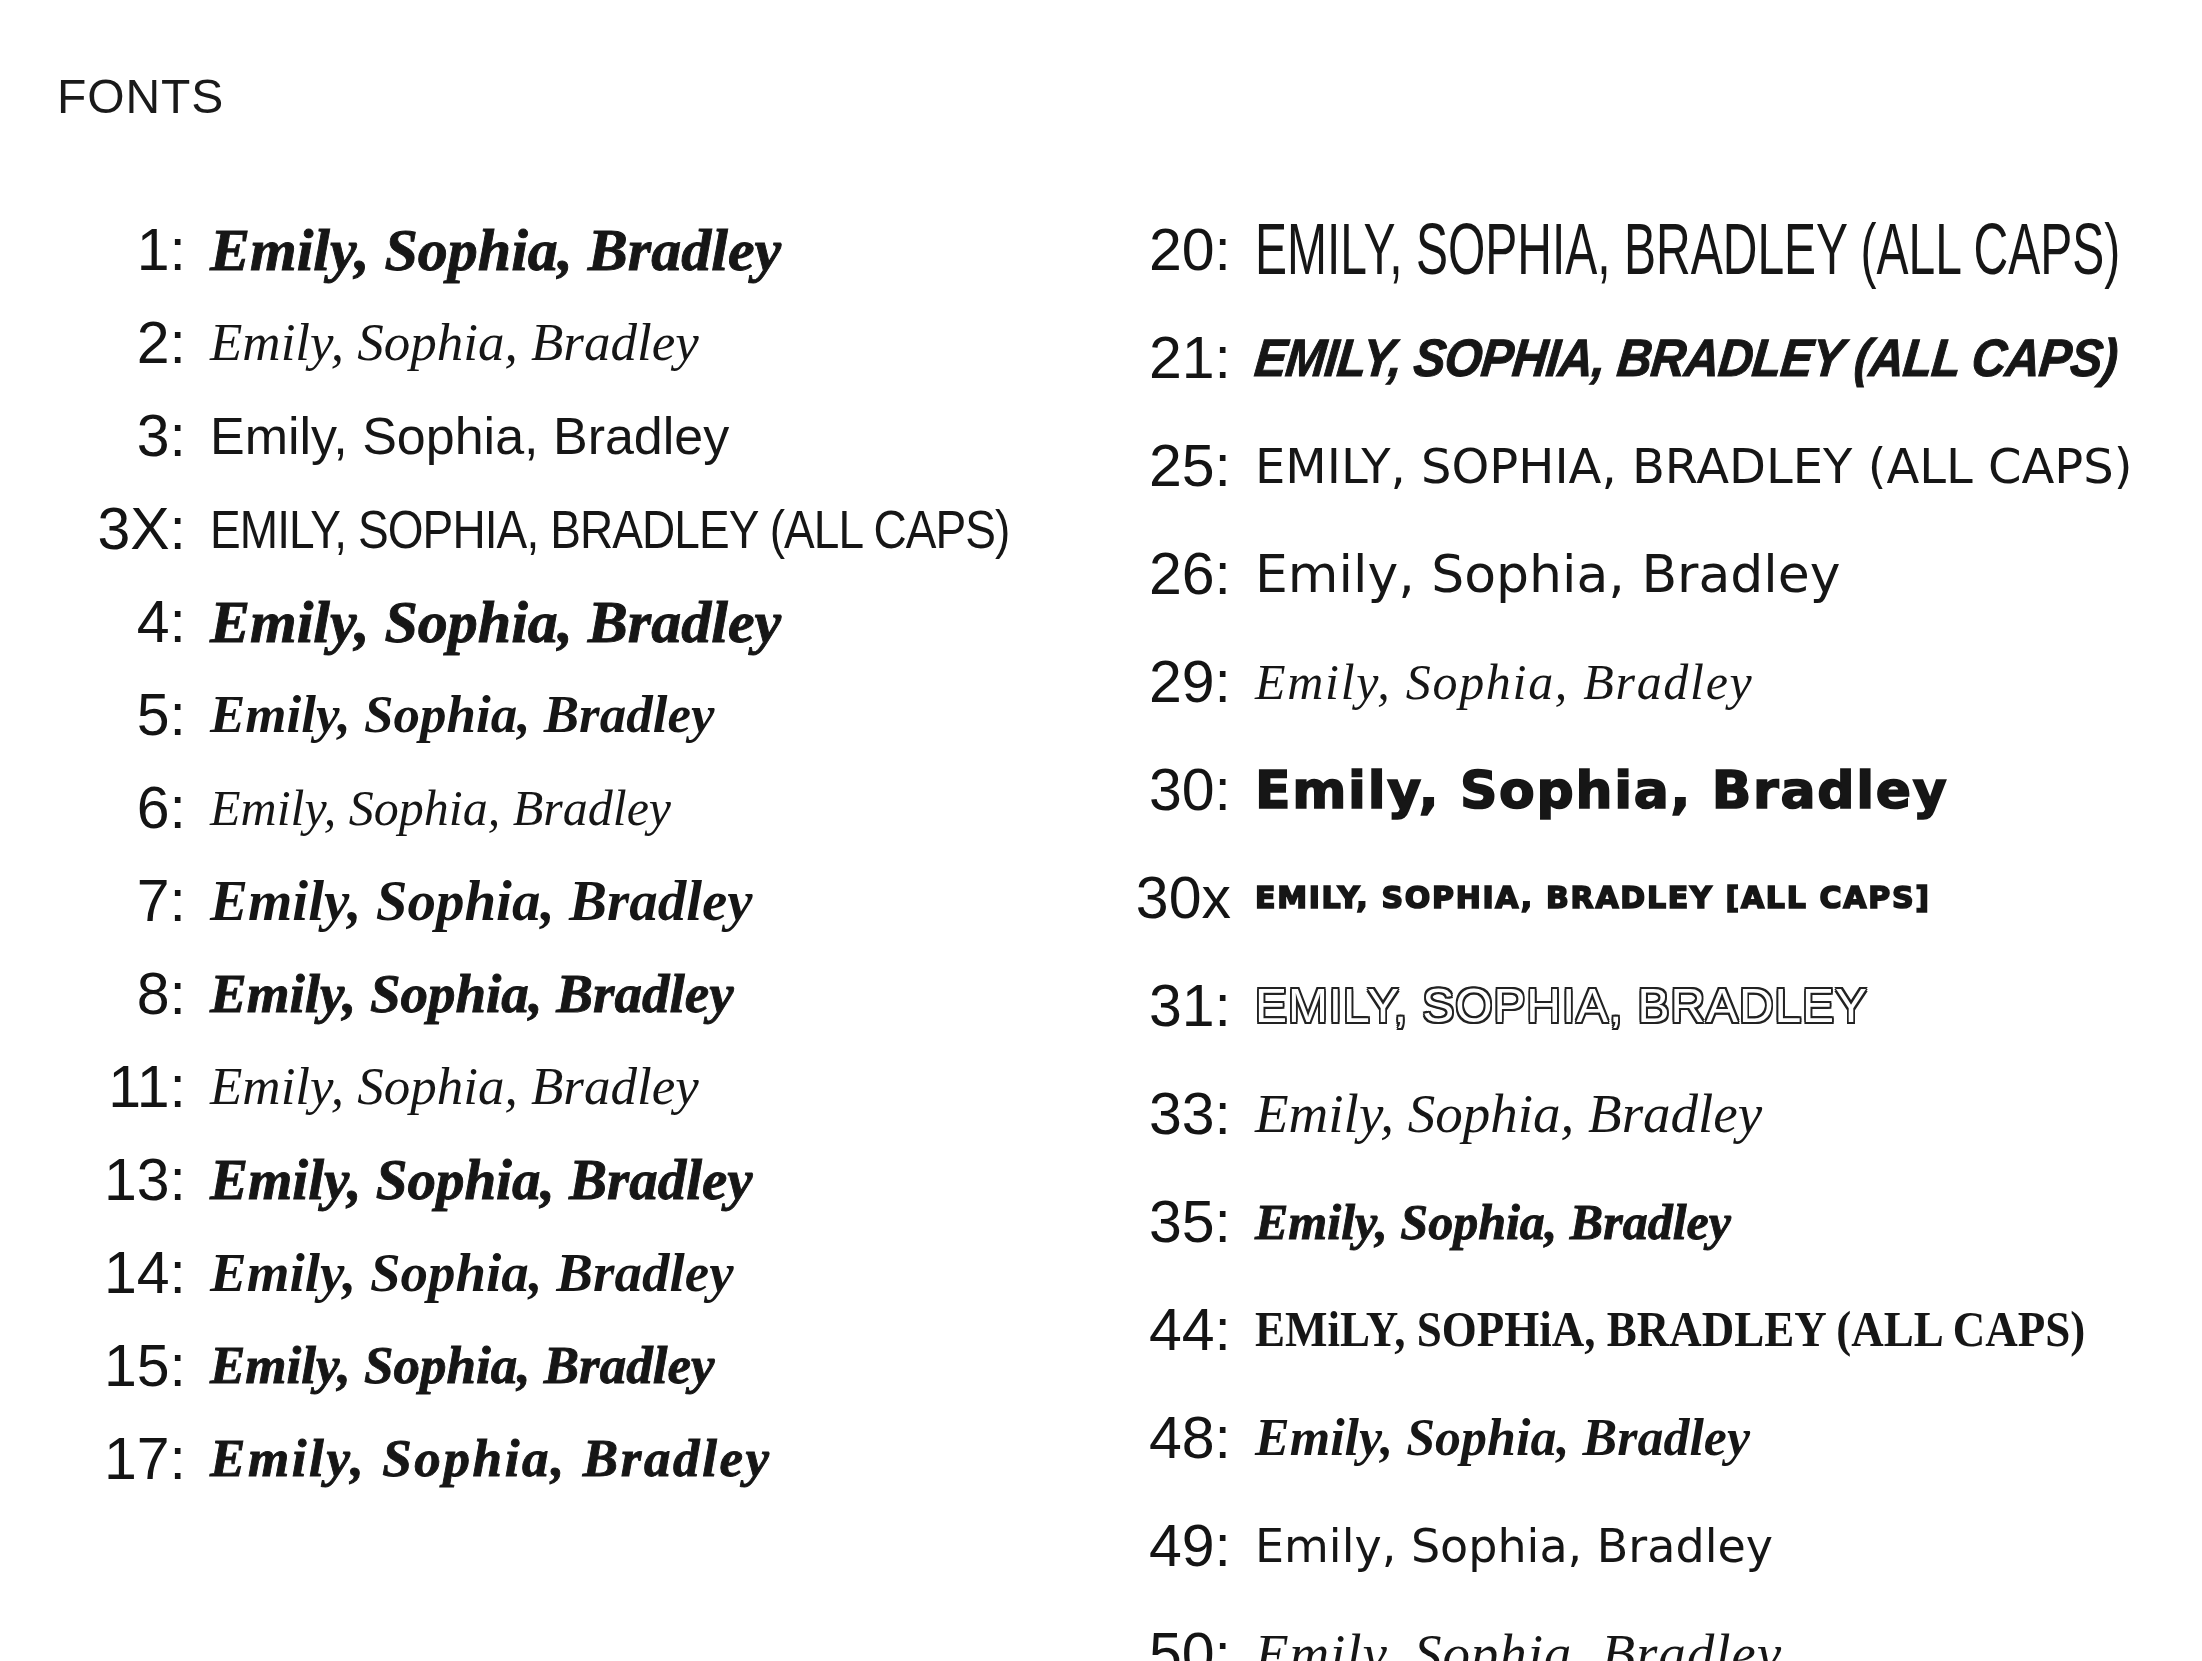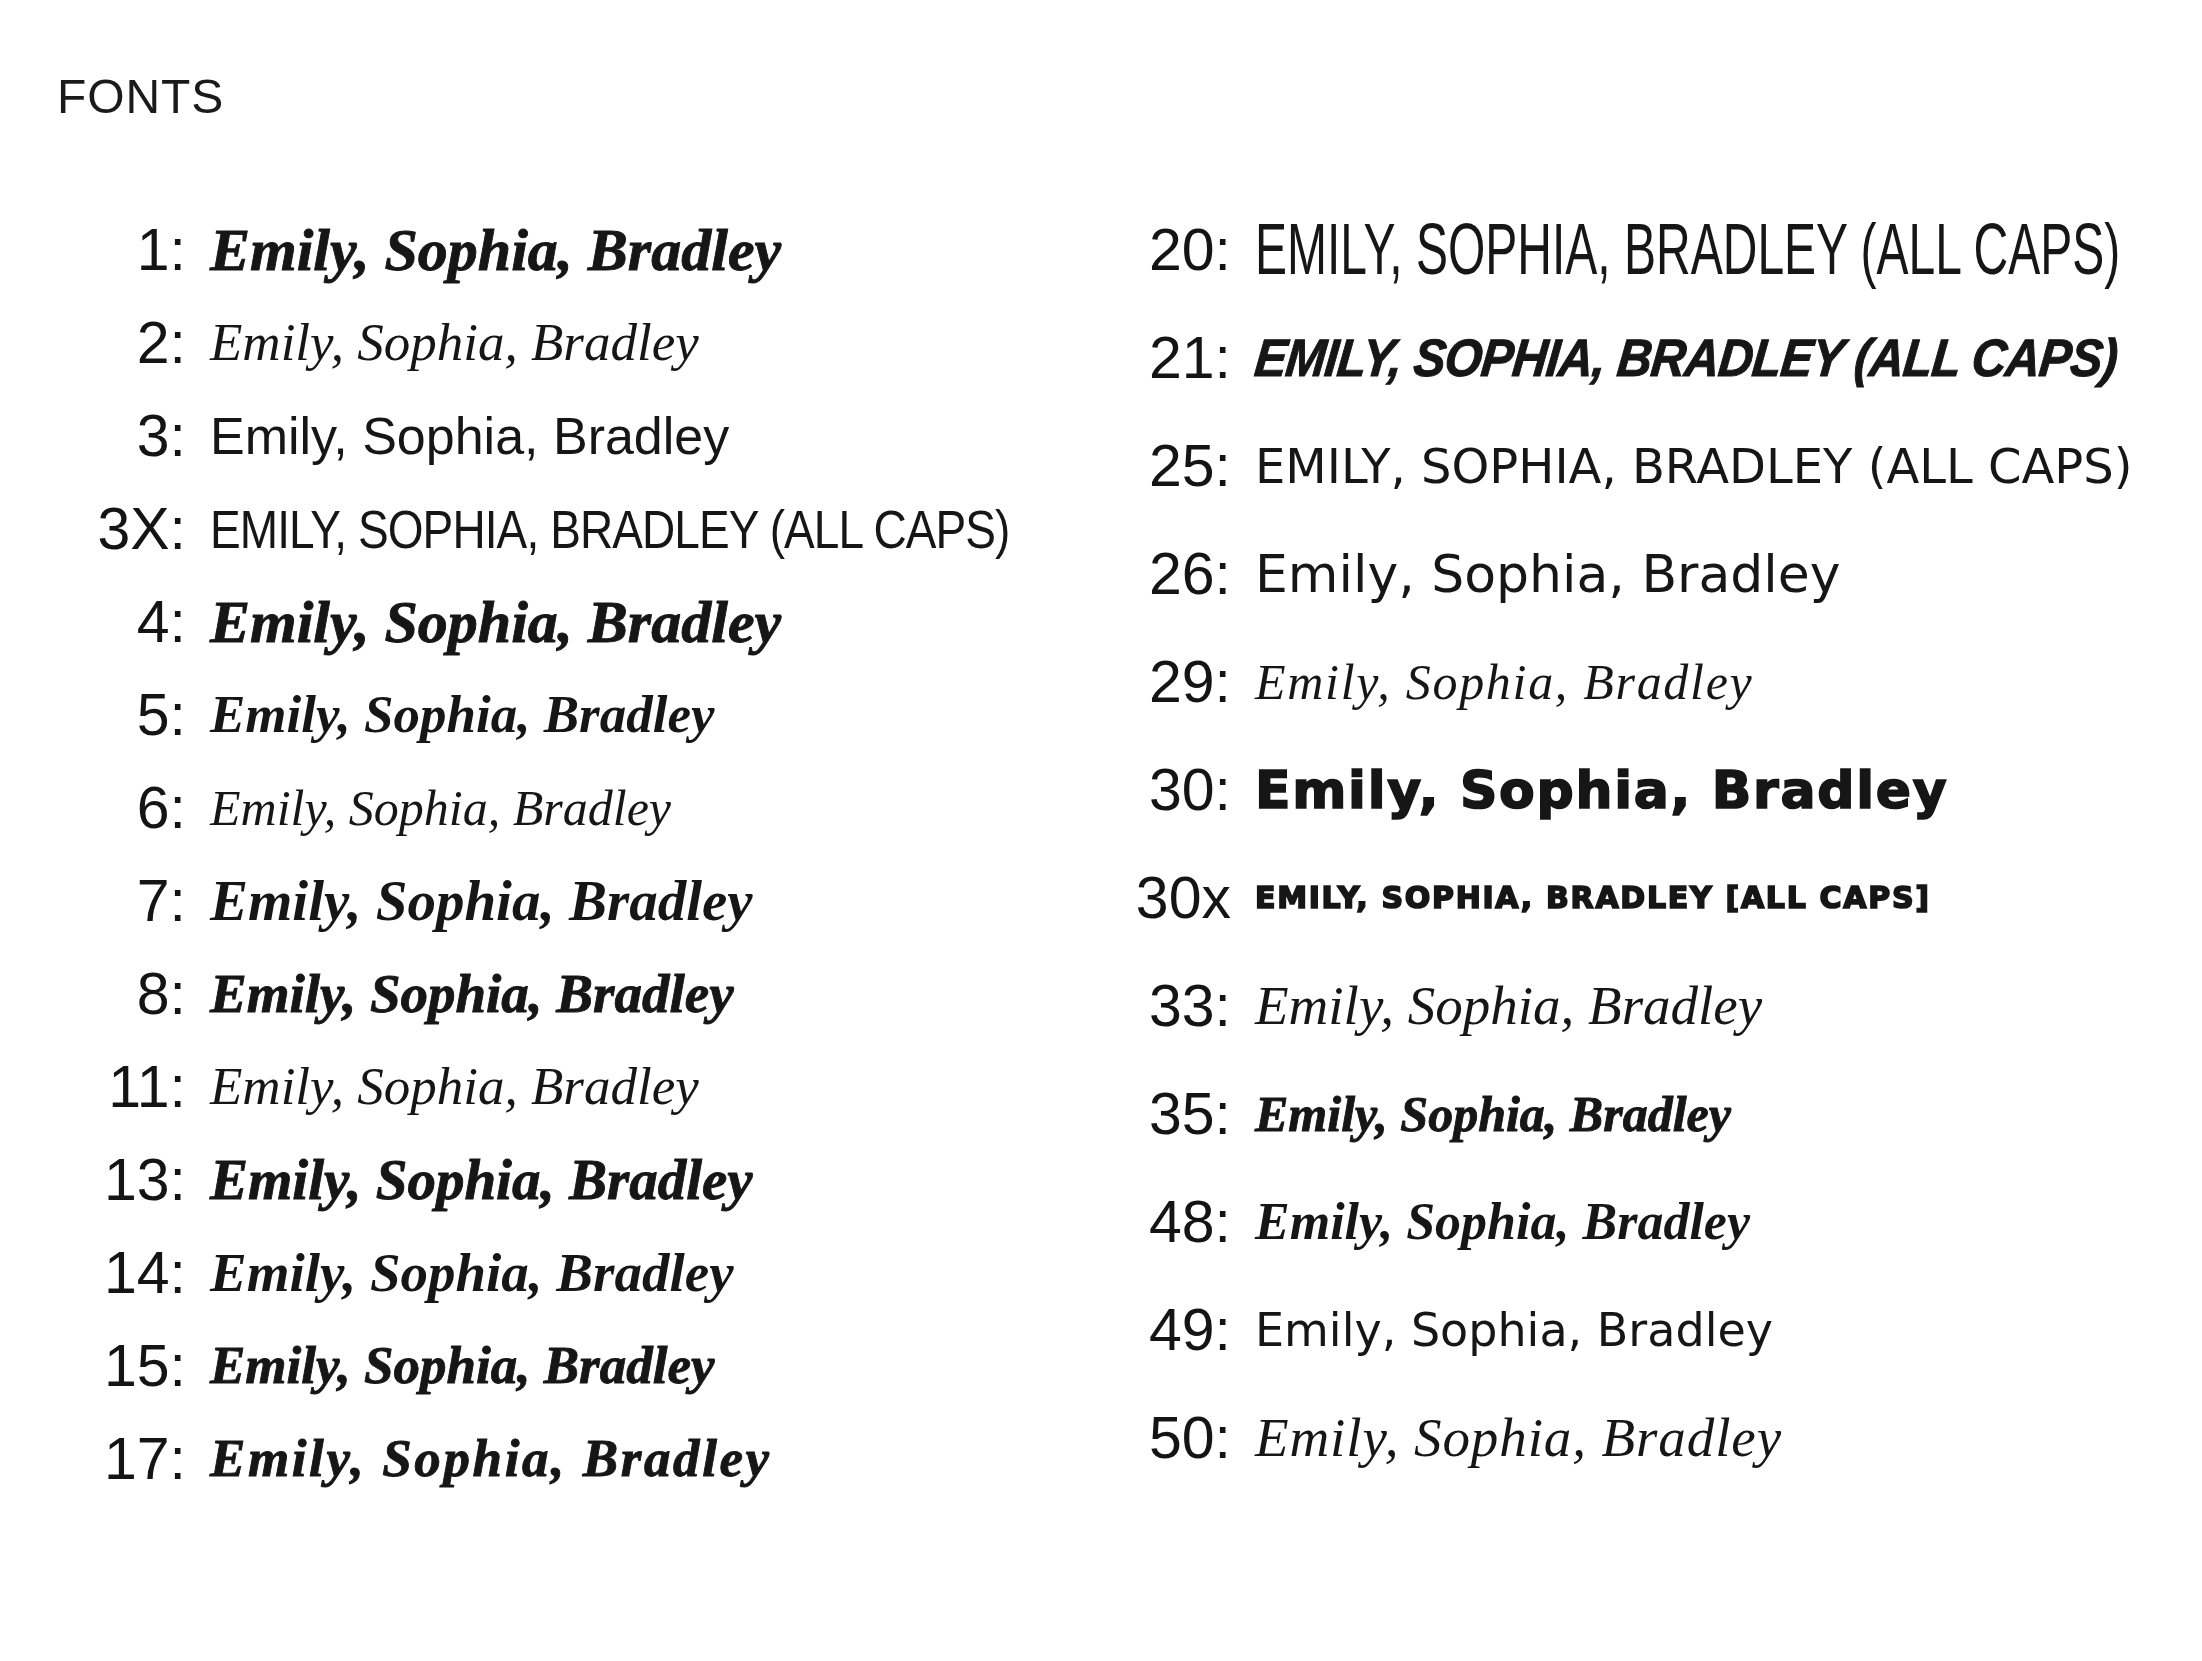--- a/index.html
+++ b/index.html
@@ -197,31 +197,39 @@
   <div class="row">
     <span class="num">30:</span>
     <span class="sample bubble sz60">Emily, Sophia, Bradley</span>
   </div>
 
   <div class="row">
     <span class="num">30x</span>
     <span class="sample bubble sz50">EMILY, SOPHIA, BRADLEY [ALL CAPS]</span>
   </div>
 
+  <div class="row">
+    <span class="num">31:</span>
+    <span class="sample outline sz56">EMILY, SOPHIA, BRADLEY</span>
+  </div>
 
   <div class="row">
     <span class="num">33:</span>
     <span class="sample script thin sz64">Emily, Sophia, Bradley</span>
   </div>
 
   <div class="row">
     <span class="num">35:</span>
     <span class="sample script heavy sz58">Emily, Sophia, Bradley</span>
   </div>
 
+  <div class="row">
+    <span class="num">44:</span>
+    <span class="sample serif-caps sz52">EMiLY, SOPHiA, BRADLEY (ALL CAPS)</span>
+  </div>
 
   <div class="row">
     <span class="num">48:</span>
     <span class="sample script bold sz60">Emily, Sophia, Bradley</span>
   </div>
 
   <div class="row">
     <span class="num">49:</span>
     <span class="sample hand sz54">Emily, Sophia, Bradley</span>
   </div>

